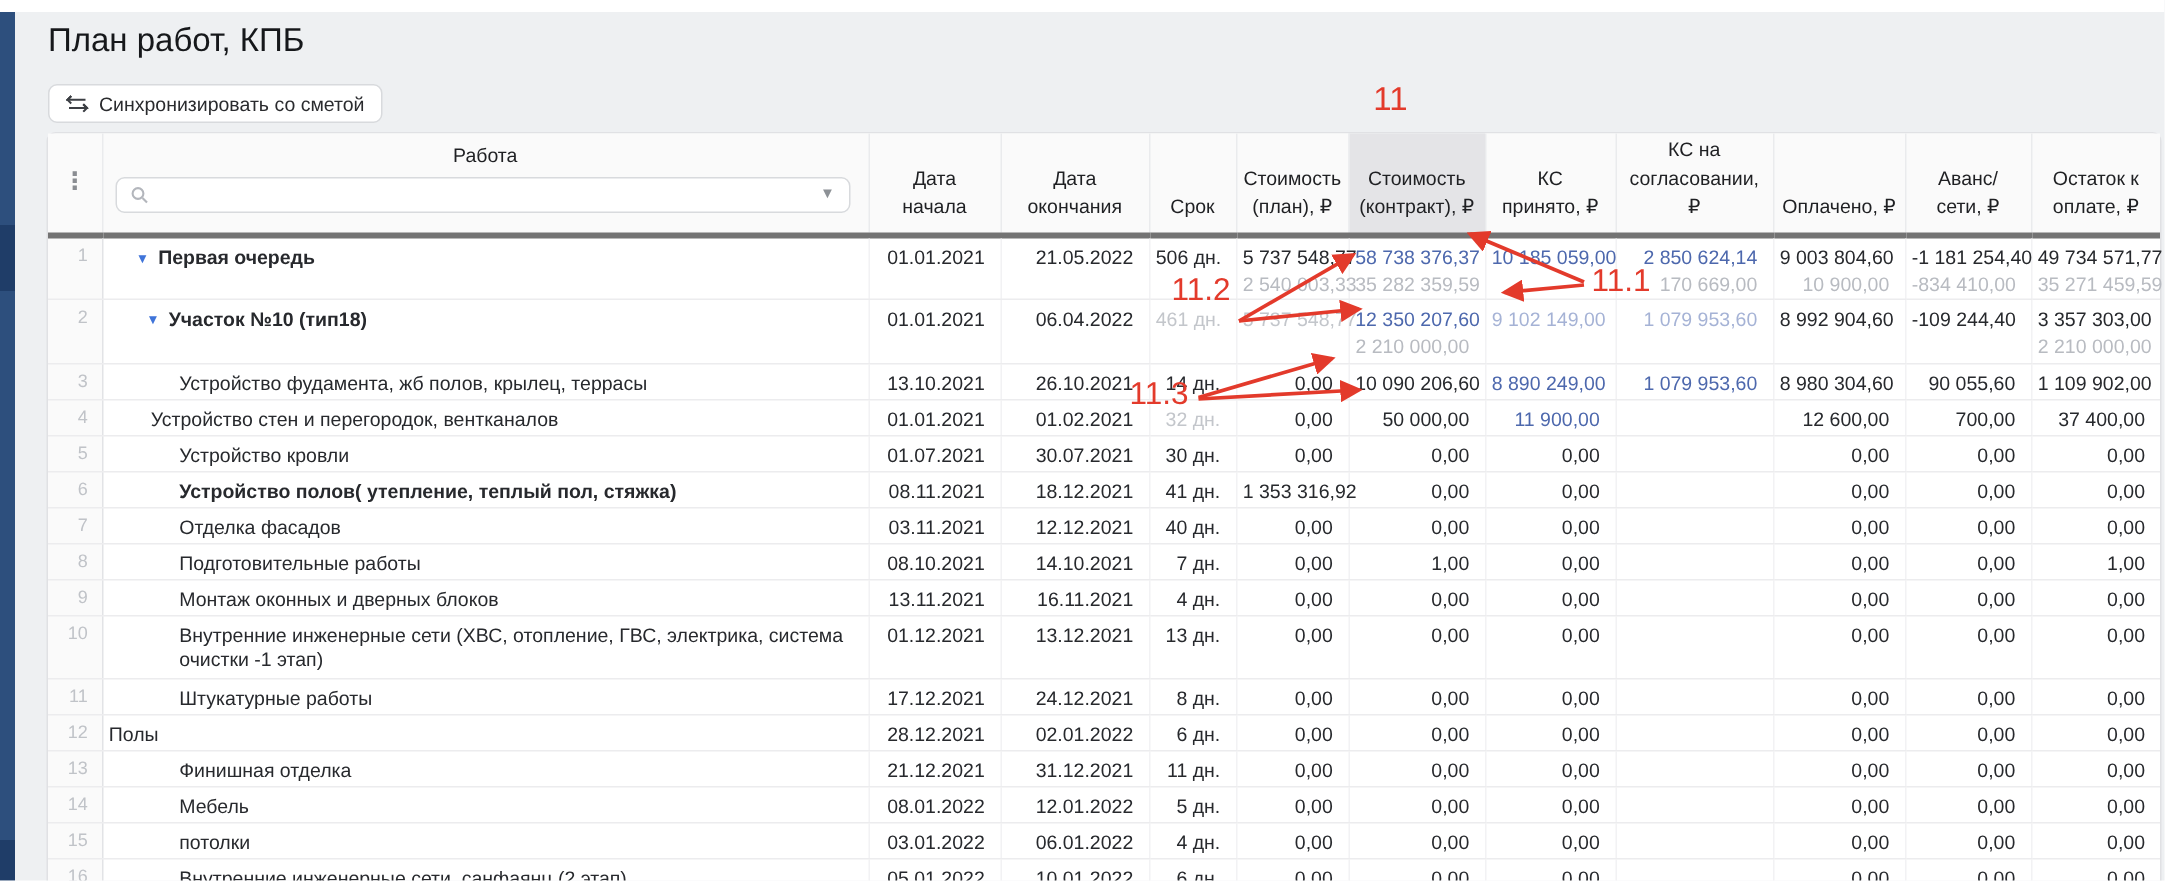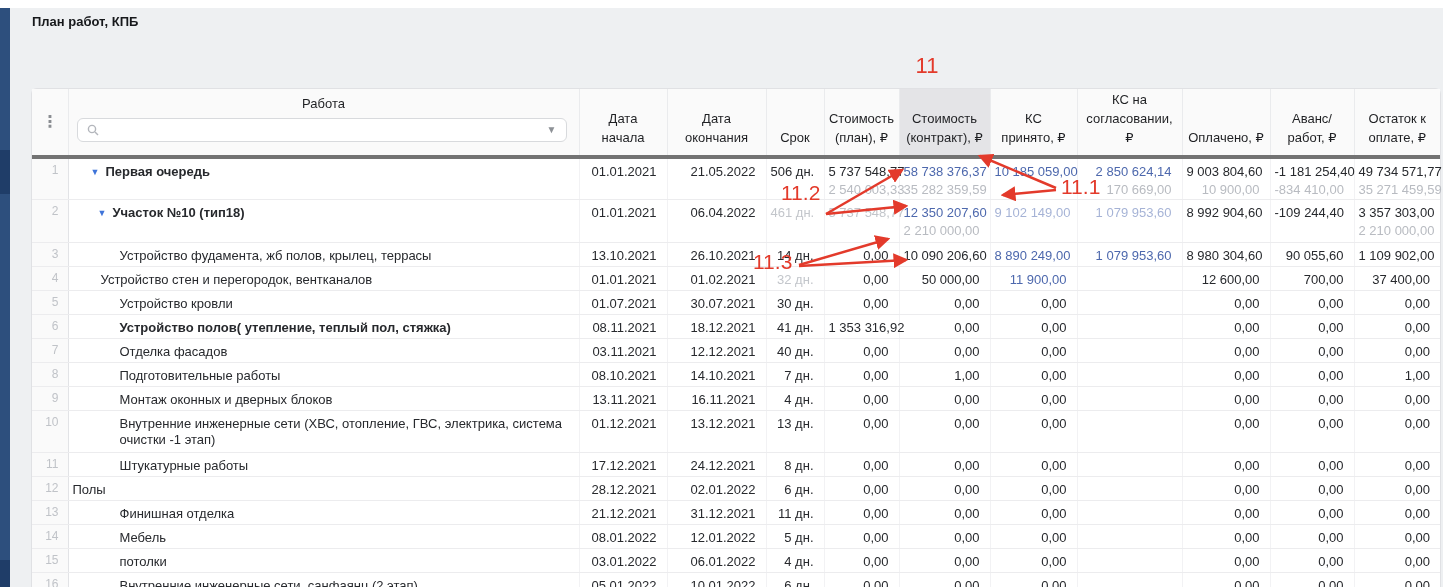--- a/index.html
+++ b/index.html
@@ -7,21 +7,21 @@
   body {
     width:1443px; height:587px; overflow:hidden; position:relative;
     background:#eef0f2; font-family:"Liberation Sans", "DejaVu Sans", sans-serif;
     color:#27292d;
   }
   .topband { position:absolute; top:0; left:0; right:0; height:8px; background:#ffffff; }
   .navstrip { position:absolute; left:0; top:8px; bottom:0; width:10px; background:#2d4f7d; }
   .navstrip .seg1 { position:absolute; top:142px; height:44px; width:100%; background:#1f3d68; }
   .navstrip .seg2 { position:absolute; top:552px; bottom:0; width:100%; background:#1f3d68; }
 
-  .page-title { position:absolute; left:32px; top:14px; font-size:13px; font-weight:bold; color:#16181b; }
+  .page-title { position:absolute; left:32px; top:14px; font-size:22px; font-weight:normal; color:#16181b; }
 
   .toolbar { position:absolute; left:32px; top:56px; display:flex; gap:10px; }
   .btn {
     display:flex; align-items:center; gap:7px; background:#fff;
     border:1px solid #d8dadd; border-radius:6px; height:26px; padding:0 11px;
     font-size:13px; color:#2a2b2e; cursor:pointer; white-space:nowrap;
   }
   .btn .ic { display:flex; align-items:center; }
 
   .table-wrap {
@@ -84,20 +84,31 @@
 
 <div class="topband"></div>
 <div class="navstrip">
   <div class="seg1"></div>
   <div class="seg2"></div>
 </div>
 
 <div class="page-title">План работ, КПБ</div>
 
 <div class="toolbar">
+  <button class="btn">
+    <span class="ic">
+      <svg width="15" height="12" viewBox="0 0 15 12" fill="none" stroke="#3c3f44" stroke-width="1.3">
+        <path d="M3.5 1 L1 3.5 L13 3.5"></path>
+          <path d="M3.5 1 L1 3.5 L3.5 6" fill="none"></path>
+        <path d="M11.5 6.5 L14 9 L2 9"></path>
+          <path d="M11.5 6.5 L14 9 L11.5 11.5" fill="none"></path>
+      </svg>
+    </span>
+    <span>Синхронизировать со сметой</span>
+  </button>
 </div>
 
 <div class="table-wrap">
   <table id="grid">
       <colgroup>
         <col style="width: 36px;">
         <col style="width: 511px;">
         <col style="width: 88px;">
         <col style="width: 99px;">
         <col style="width: 58px;">
@@ -124,21 +135,21 @@
           <th>Стоимость
 (план), ₽</th>
           <th class="hl">Стоимость
 (контракт), ₽</th>
           <th>КС
 принято, ₽</th>
           <th>КС на
 согласовании, ₽</th>
           <th>Оплачено, ₽</th>
           <th>Аванс/
-работ, ₽</th>
+сети, ₽</th>
           <th>Остаток к
 оплате, ₽</th>
         </tr>
       </thead>
       <tbody>
         <tr class="tall">
           <td class="rown">1</td>
           <td class="work" style="padding-left: 22px;"><span class="caret">▼</span><span class="wname bold">Первая очередь</span></td>
           <td class="num">
             <div class="val">01.01.2021</div>

